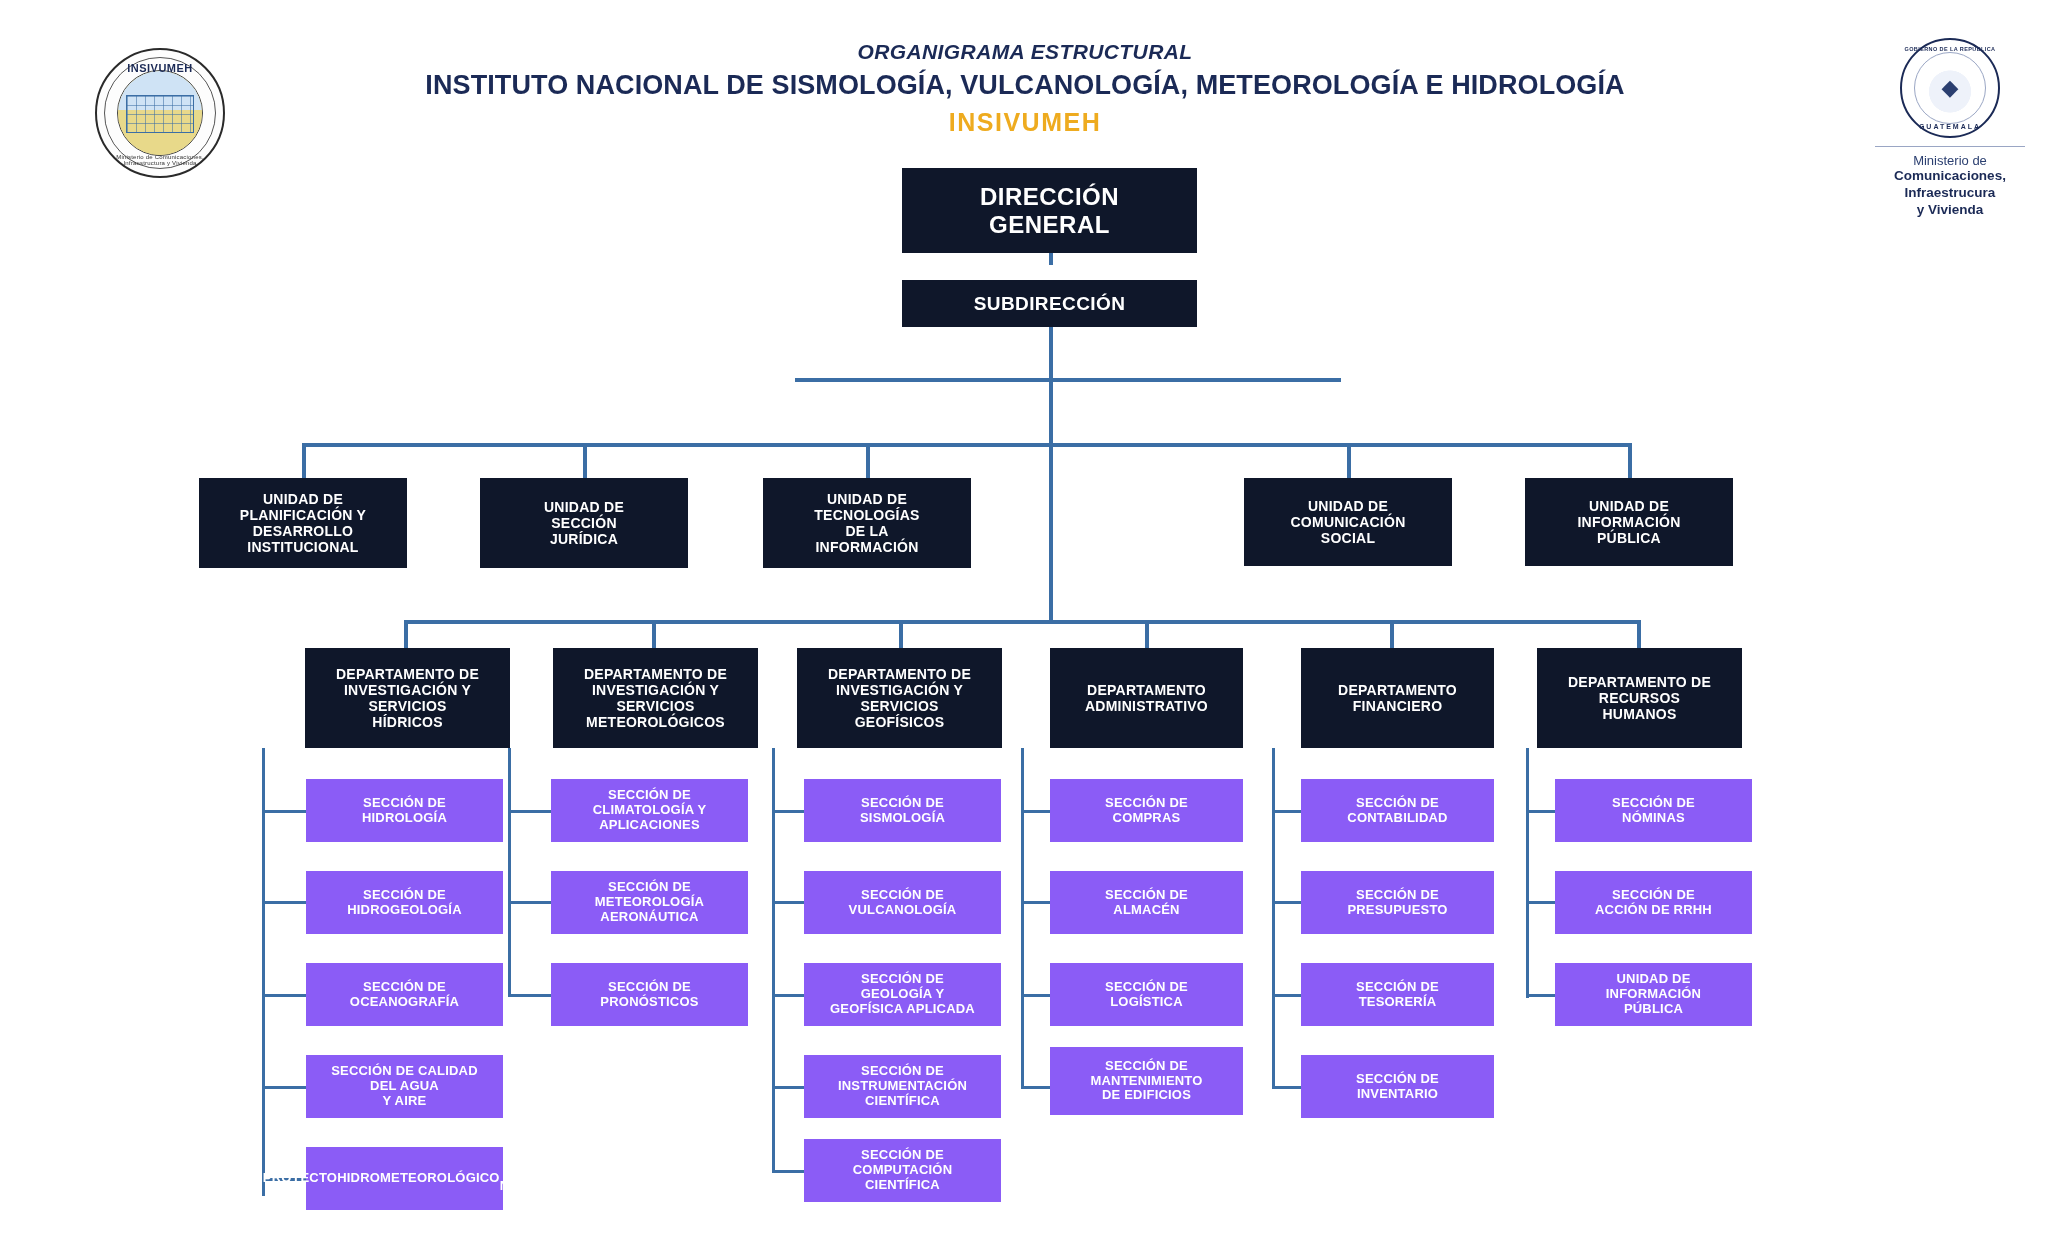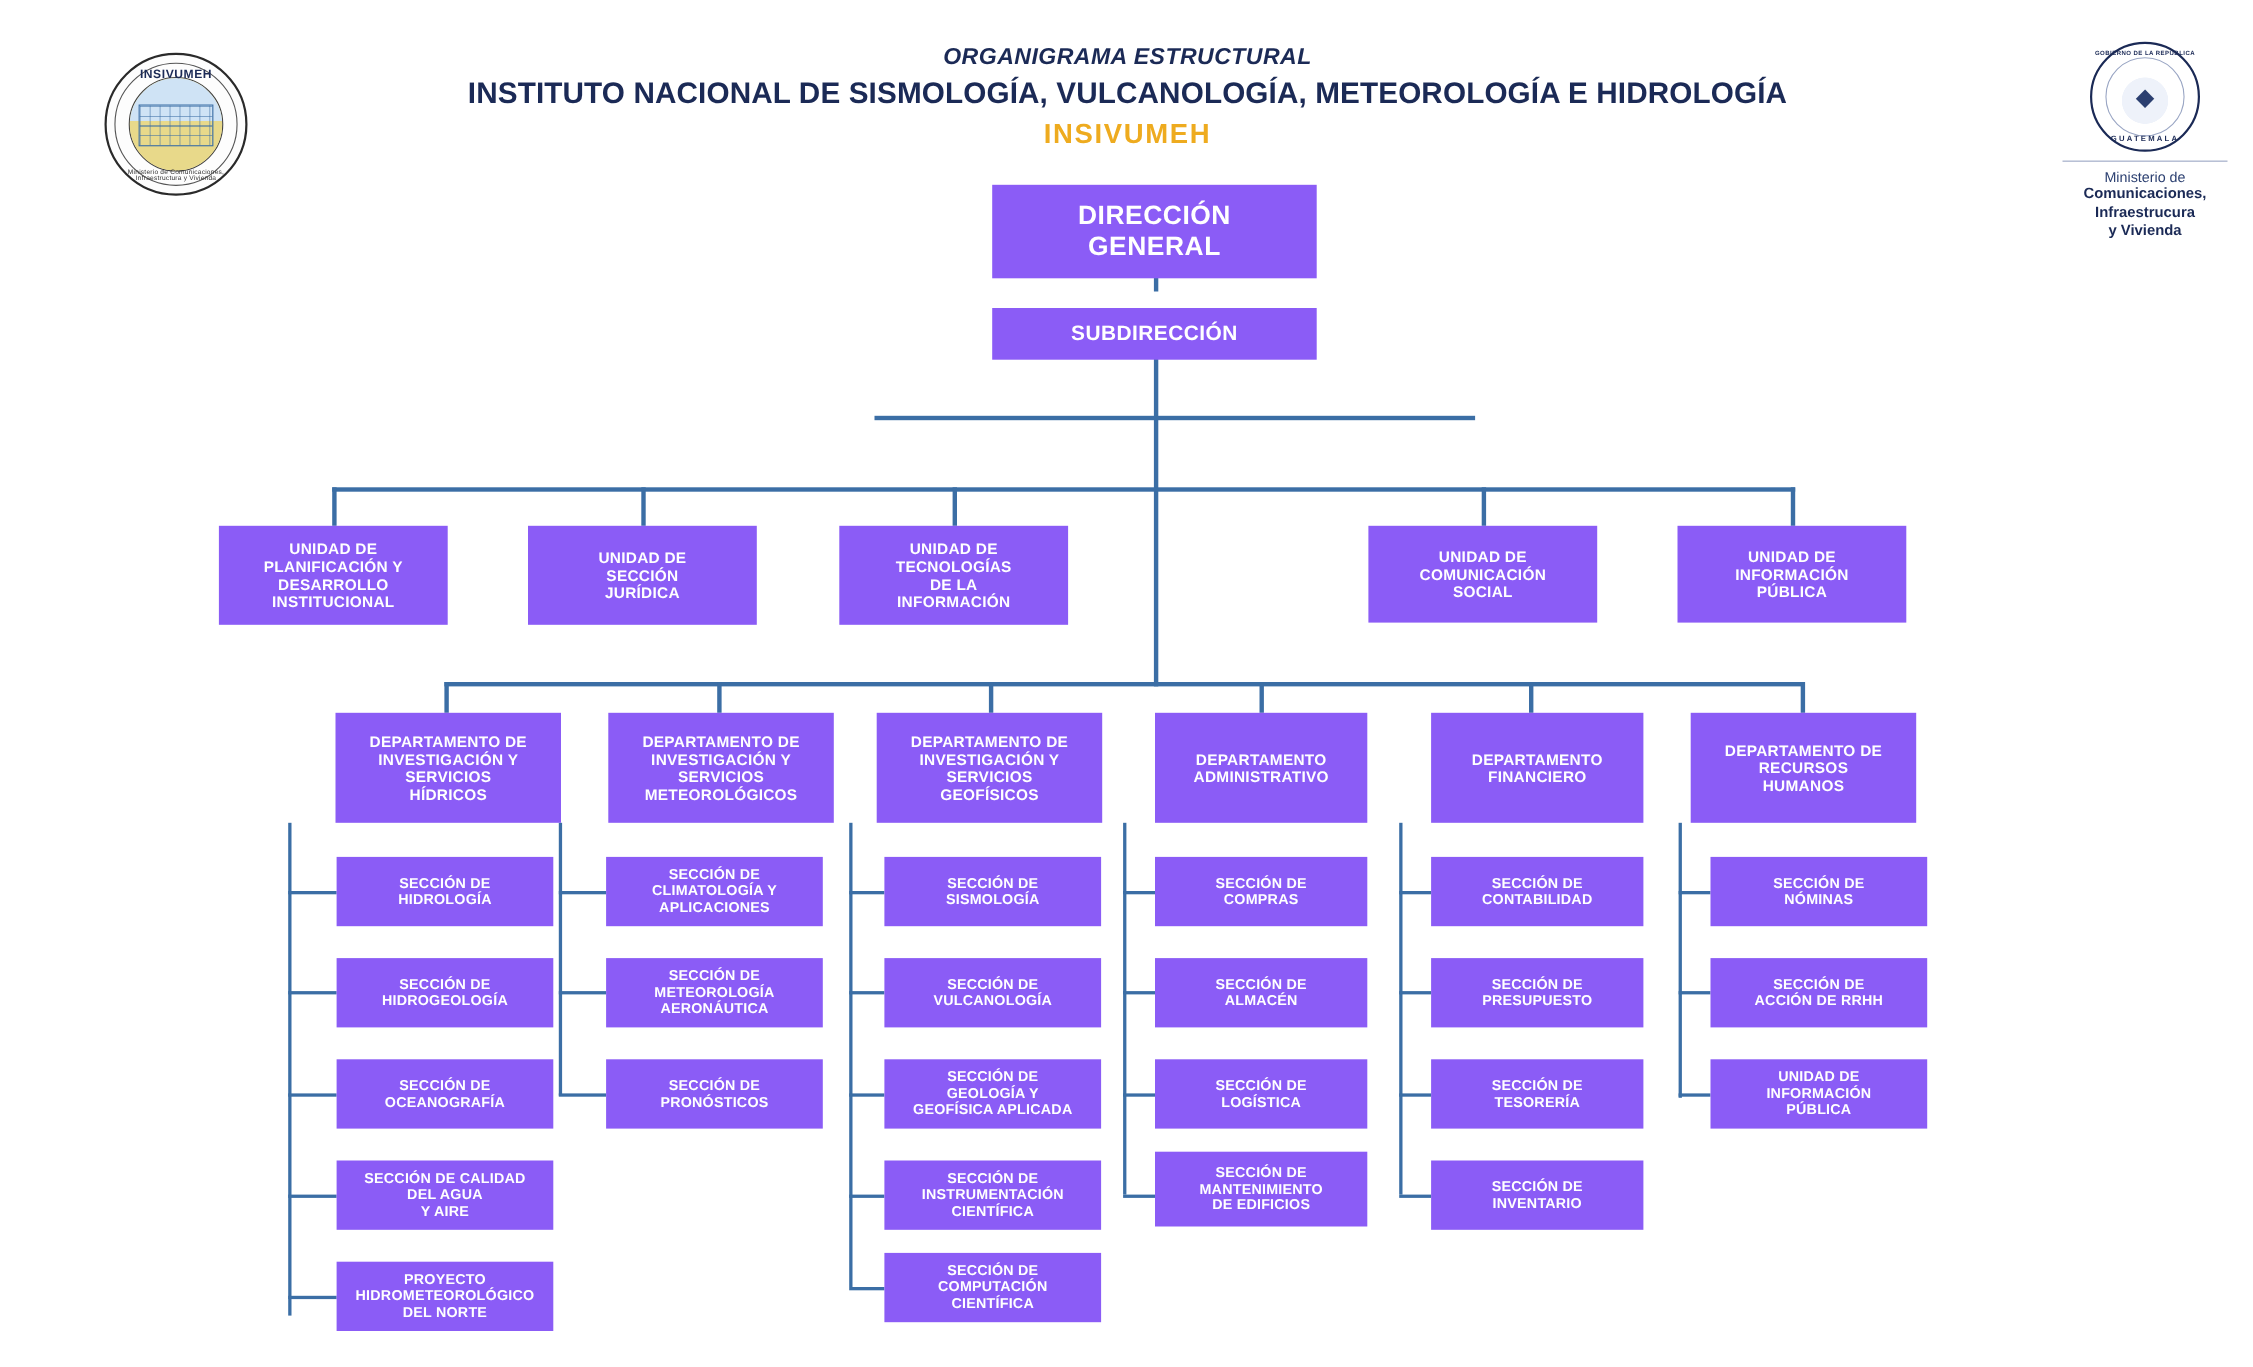--- a/index.html
+++ b/index.html
@@ -137,21 +137,21 @@
     display: flex;
     align-items: center;
     justify-content: center;
     text-align: center;
     color: #ffffff;
     font-weight: bold;
     line-height: 1.15;
     padding: 4px 6px;
     z-index: 3;
   }
-  .navy { background: #8b5cf6; text-align: center; }
+  .navy { background: #0f172a; text-align: center; }
   .gold { background: #8b5cf6; color: #ffffff; }
 
   .t-xl  { font-size: 24px; letter-spacing: .5px; }
   .t-lg  { font-size: 19px; letter-spacing: .4px; }
   .t-md  { font-size: 15.5px; letter-spacing: .3px; }
   .t-sm  { font-size: 14px; letter-spacing: .25px; }
   .t-xs  { font-size: 13px; letter-spacing: .2px; }
 
   
   .line {
@@ -315,21 +315,21 @@
   </div>
   <div class="box gold t-xs" style="left:306px; top:963px; width:197px; height:63px; flex-direction:column;">
     <div>SECCIÓN DE</div>
     <div>OCEANOGRAFÍA</div>
   </div>
   <div class="box gold t-xs" style="left:306px; top:1055px; width:197px; height:63px; flex-direction:column;">
     <div>SECCIÓN DE CALIDAD</div>
     <div>DEL AGUA</div>
     <div>Y AIRE</div>
   </div>
-  <div class="box gold t-xs" style="left:306px; top:1147px; width:197px; height:63px; flex-direction:column;">
+  <div class="box gold t-xs" style="left:306px; top:1147px; width:197px; height:63px; flex-direction:row;">
     <div>PROYECTO</div>
     <div>HIDROMETEOROLÓGICO</div>
     <div>DEL NORTE</div>
   </div>
 
   <div class="box navy t-sm" style="left:553px; top:648px; width:205px; height:100px; flex-direction:column;">
     <div>DEPARTAMENTO DE</div>
     <div>INVESTIGACIÓN Y</div>
     <div>SERVICIOS</div>
     <div>METEOROLÓGICOS</div>

